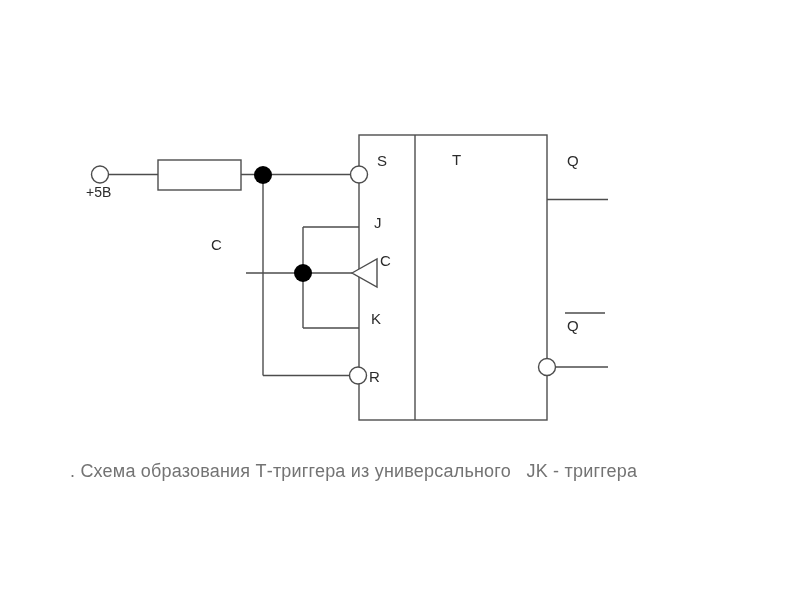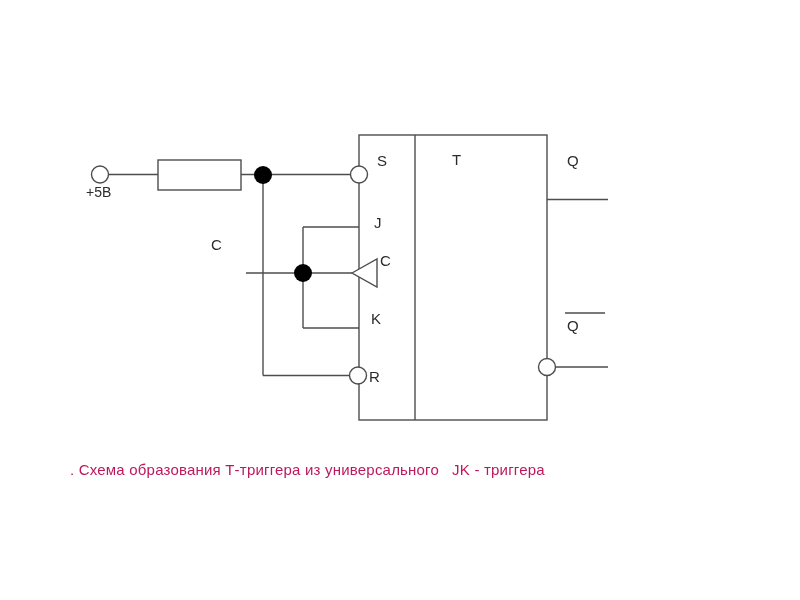--- a/index.html
+++ b/index.html
@@ -18,22 +18,22 @@
   svg text {
     font-family: "Liberation Sans", sans-serif;
     fill: #2b2b2b;
   }
   .pin-label { font-size: 15px; }
   .supply-label { font-size: 14px; }
   .caption {
     position: absolute;
     left: 70px;
     top: 461px;
-    font-size: 15px;
-    color: #be185d;
+    font-size: 18px;
+    color: #737373;
     white-space: pre;
     letter-spacing: 0.2px;
   }
 </style>
 </head>
 <body>
 
 <div class="canvas">
 
   <svg width="800" height="600" viewBox="0 0 800 600">

